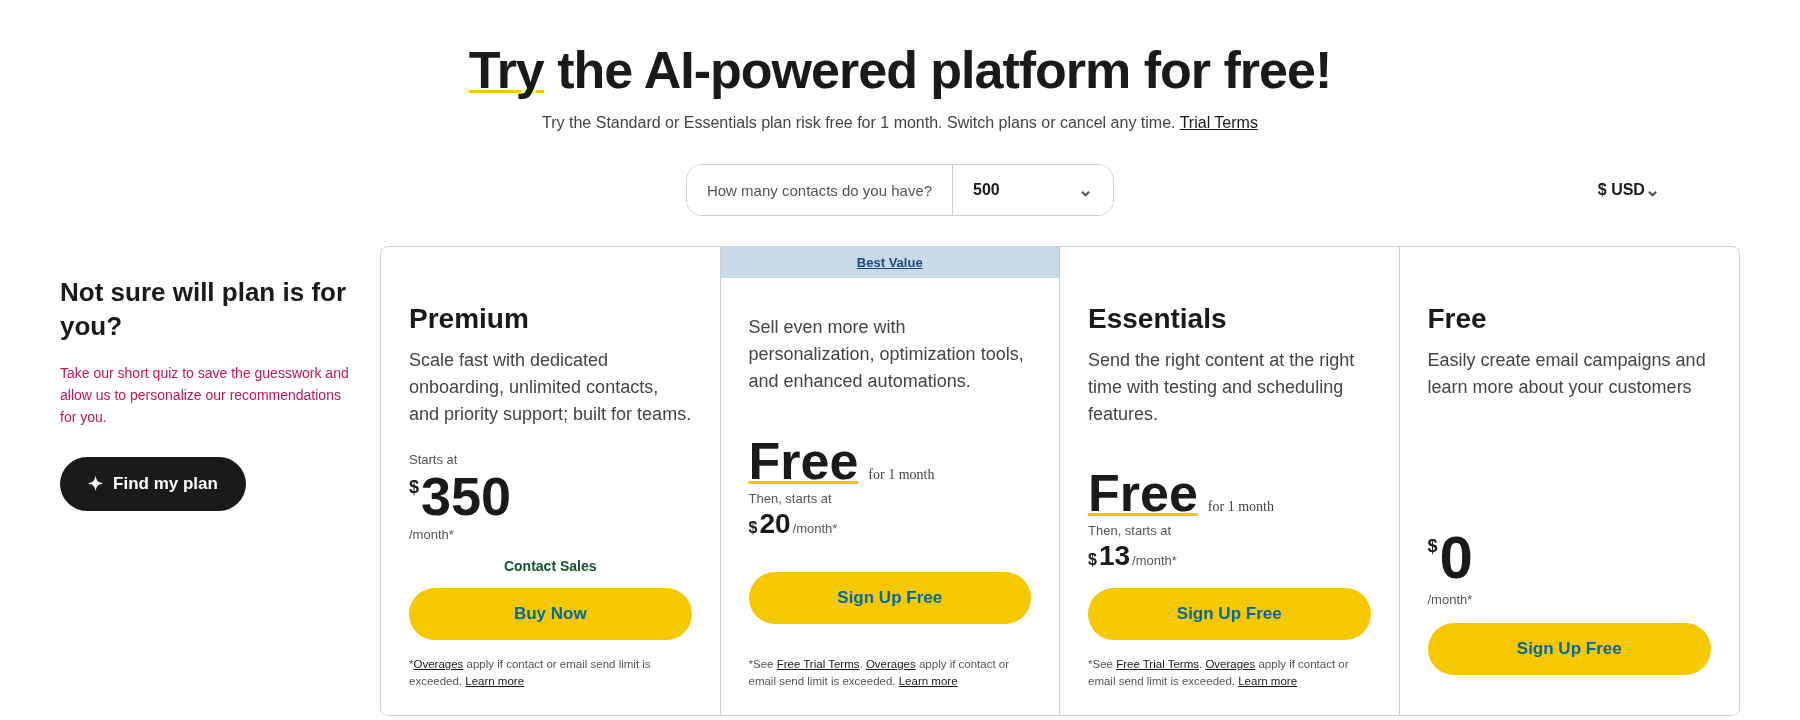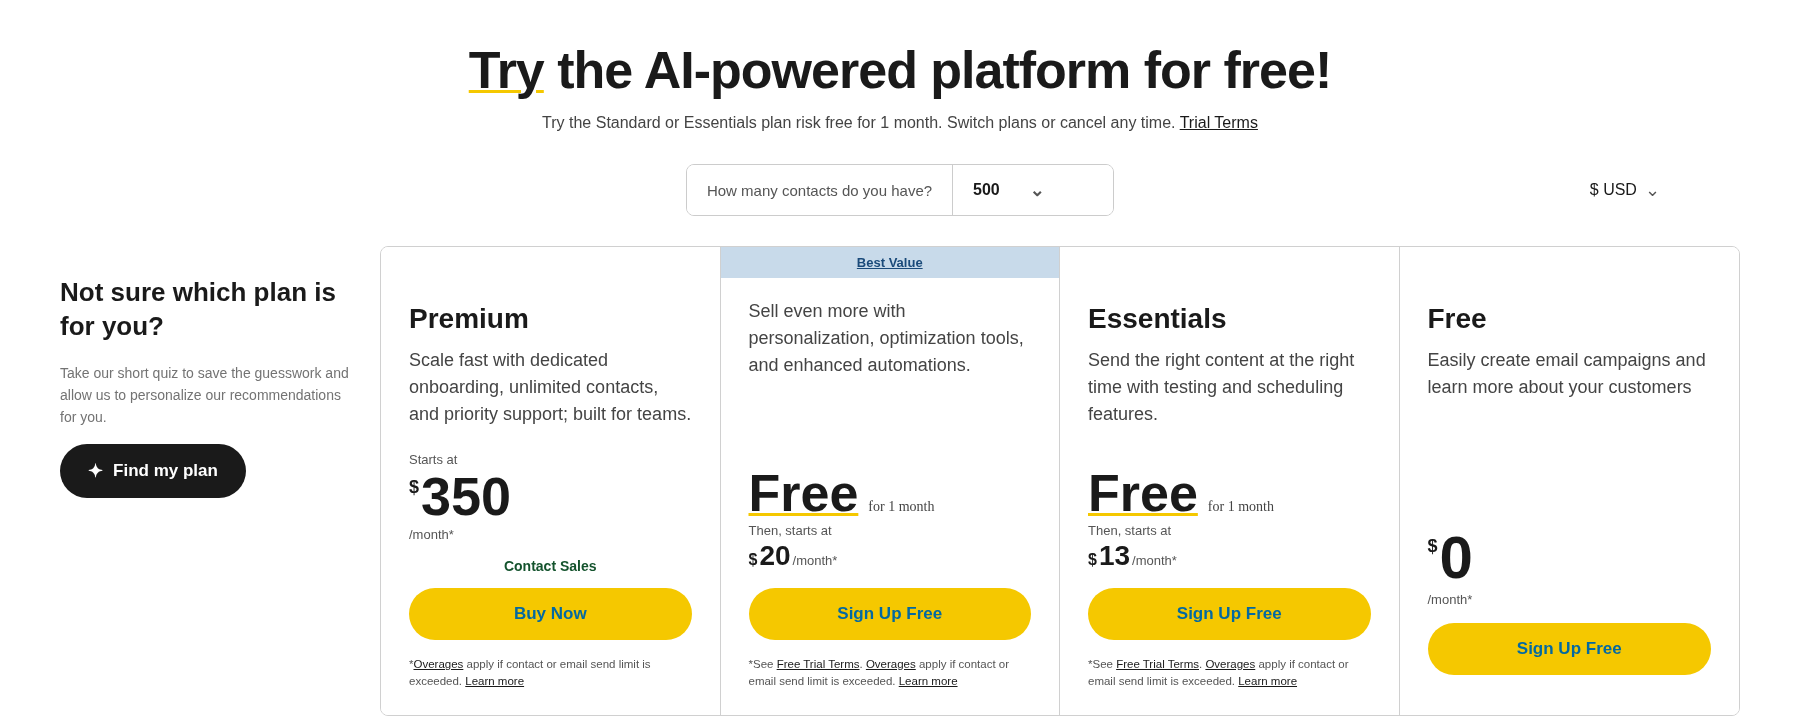--- a/index.html
+++ b/index.html
@@ -49,21 +49,21 @@
       align-items: center;
       justify-content: center;
       gap: 0;
       margin-bottom: 30px;
       position: relative;
     }
     .contacts-selector {
       display: flex;
       align-items: center;
       border: 1.5px solid #ccc;
-      border-radius: 8px;
+      border-radius: 16px;
       overflow: hidden;
       height: 52px;
     }
     .contacts-label {
       padding: 0 20px;
       font-size: 15px;
       color: #555;
       background: #fff;
       border-right: 1.5px solid #ccc;
       height: 100%;
@@ -76,33 +76,33 @@
       align-items: center;
       padding: 0 20px;
       font-size: 16px;
       font-weight: 600;
       color: #1a1a1a;
       background: #fff;
       height: 100%;
       gap: 30px;
       cursor: pointer;
       min-width: 160px;
+      justify-content: space-between;
     }
     .chevron-down {
       font-size: 18px;
       color: #555;
     }
     .currency-selector {
       position: absolute;
       right: 80px;
       display: flex;
       align-items: center;
-      gap: 8px;
       font-size: 16px;
-      font-weight: 400;
+      font-weight: 700;
       color: #1a1a1a;
       cursor: pointer;
     }
 
     
     .main-content {
       display: flex;
       gap: 0;
       align-items: flex-start;
     }
@@ -115,23 +115,23 @@
       flex-shrink: 0;
     }
     .sidebar-heading {
       font-size: 26px;
       font-weight: 700;
       line-height: 1.3;
       margin-bottom: 18px;
     }
     .sidebar-text {
       font-size: 14px;
-      color: #737373;
+      color: #be185d;
       line-height: 1.6;
-      margin-bottom: 15px;
+      margin-bottom: 28px;
     }
     .find-plan-btn {
       display: flex;
       align-items: center;
       gap: 10px;
       background: #1a1a1a;
       color: #fff;
       border: none;
       border-radius: 50px;
       padding: 16px 28px;
@@ -160,20 +160,21 @@
       position: relative;
       background: #fff;
       display: flex;
       flex-direction: column;
     }
     .plan-card:last-child {
       border-right: none;
     }
     .plan-card.standard {
       background: #fff;
+      gap: 16px;
     }
 
     .best-value-banner {
       background: #c8daea;
       text-align: center;
       padding: 8px;
       font-size: 13px;
       font-weight: 600;
       color: #1a4a7a;
       text-decoration: underline;
@@ -341,21 +342,21 @@
     </div>
     <div class="currency-selector">
       <span>$ USD</span>
       <span class="chevron-down">⌄</span>
     </div>
   </div>
 
   <div class="main-content">
 
     <div class="left-sidebar">
-      <h2 class="sidebar-heading">Not sure which plan is for you?</h2>
+      <h2 class="sidebar-heading">Not sure will plan is for you?</h2>
       <p class="sidebar-text">Take our short quiz to save the guesswork and allow us to personalize our recommendations for you.</p>
       <button class="find-plan-btn">
         <span class="sparkle-icon">✦</span>
         <span>Find my plan</span>
       </button>
     </div>
 
     <div class="plans-container">
 
       <div class="plan-card">

